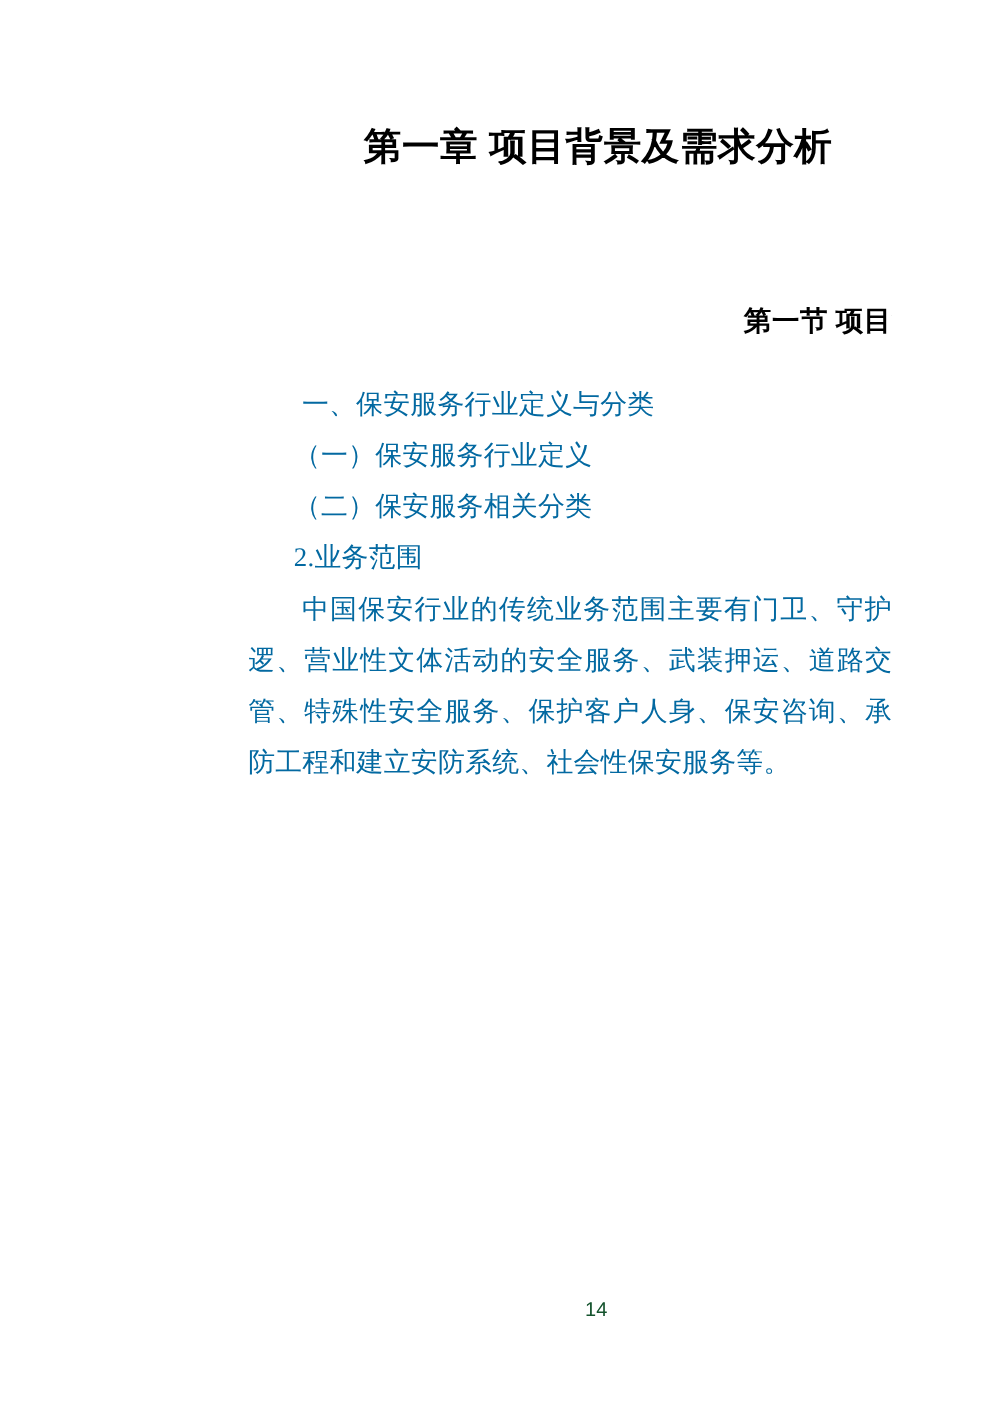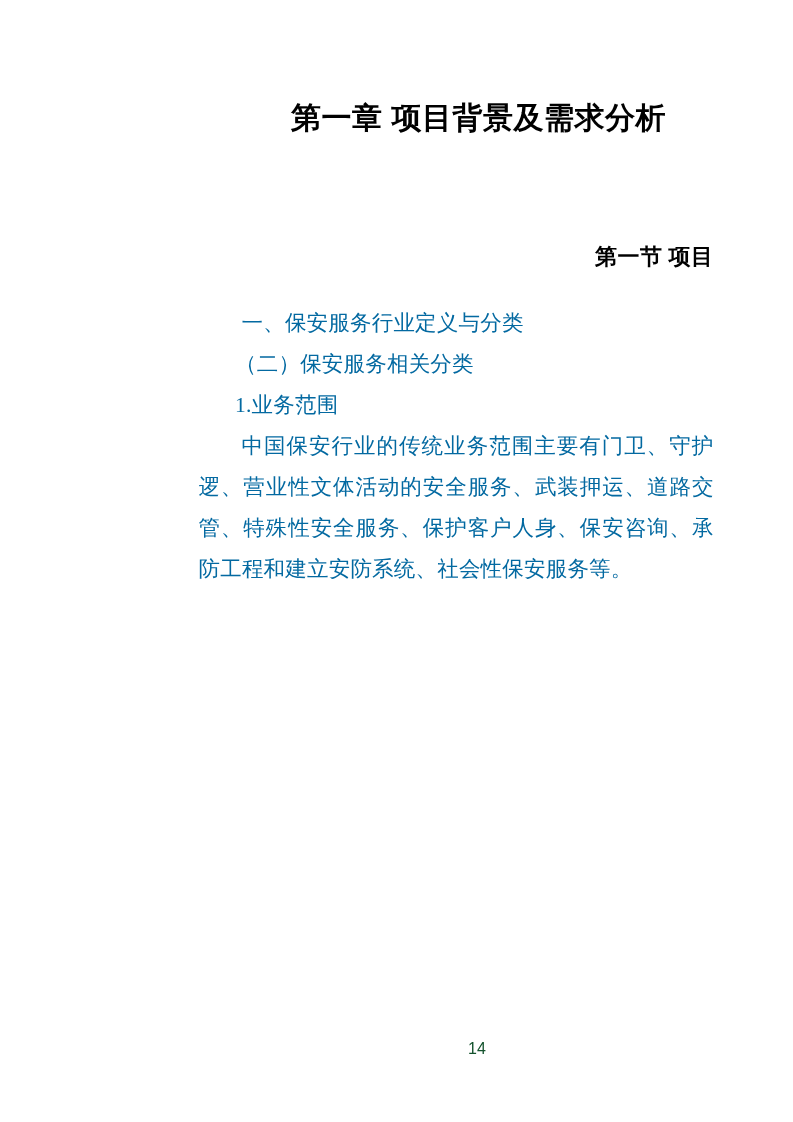--- a/index.html
+++ b/index.html
@@ -126,25 +126,26 @@
   <div class="content">
 
     <h1 class="chapter-title">第一章 项目背景及需求分析</h1>
 
     <h2 class="section-title">第一节 项目背景</h2>
 
     <div class="body-flow">
 
       <p class="para level-1">一、保安服务行业定义与分类</p>
 
+      <p class="para level-2">（一）保安服务行业定义</p>
 
 
       <p class="para level-2">（二）保安服务相关分类</p>
 
-      <p class="para level-3">1.业务范围</p>
+      <p class="para level-3">2.业务范围</p>
 
       <p class="para block">中国保安行业的传统业务范围主要有门卫、守护、巡逻、营业性文体活动的安全服务、武装押运、道路交通协管、特殊性安全服务、保护客户人身、保安咨询、承接安防工程和建立安防系统、社会性保安服务等。</p>
 
 
     </div>
   </div>
 
   <div class="page-number">14</div>
 
 </div>

